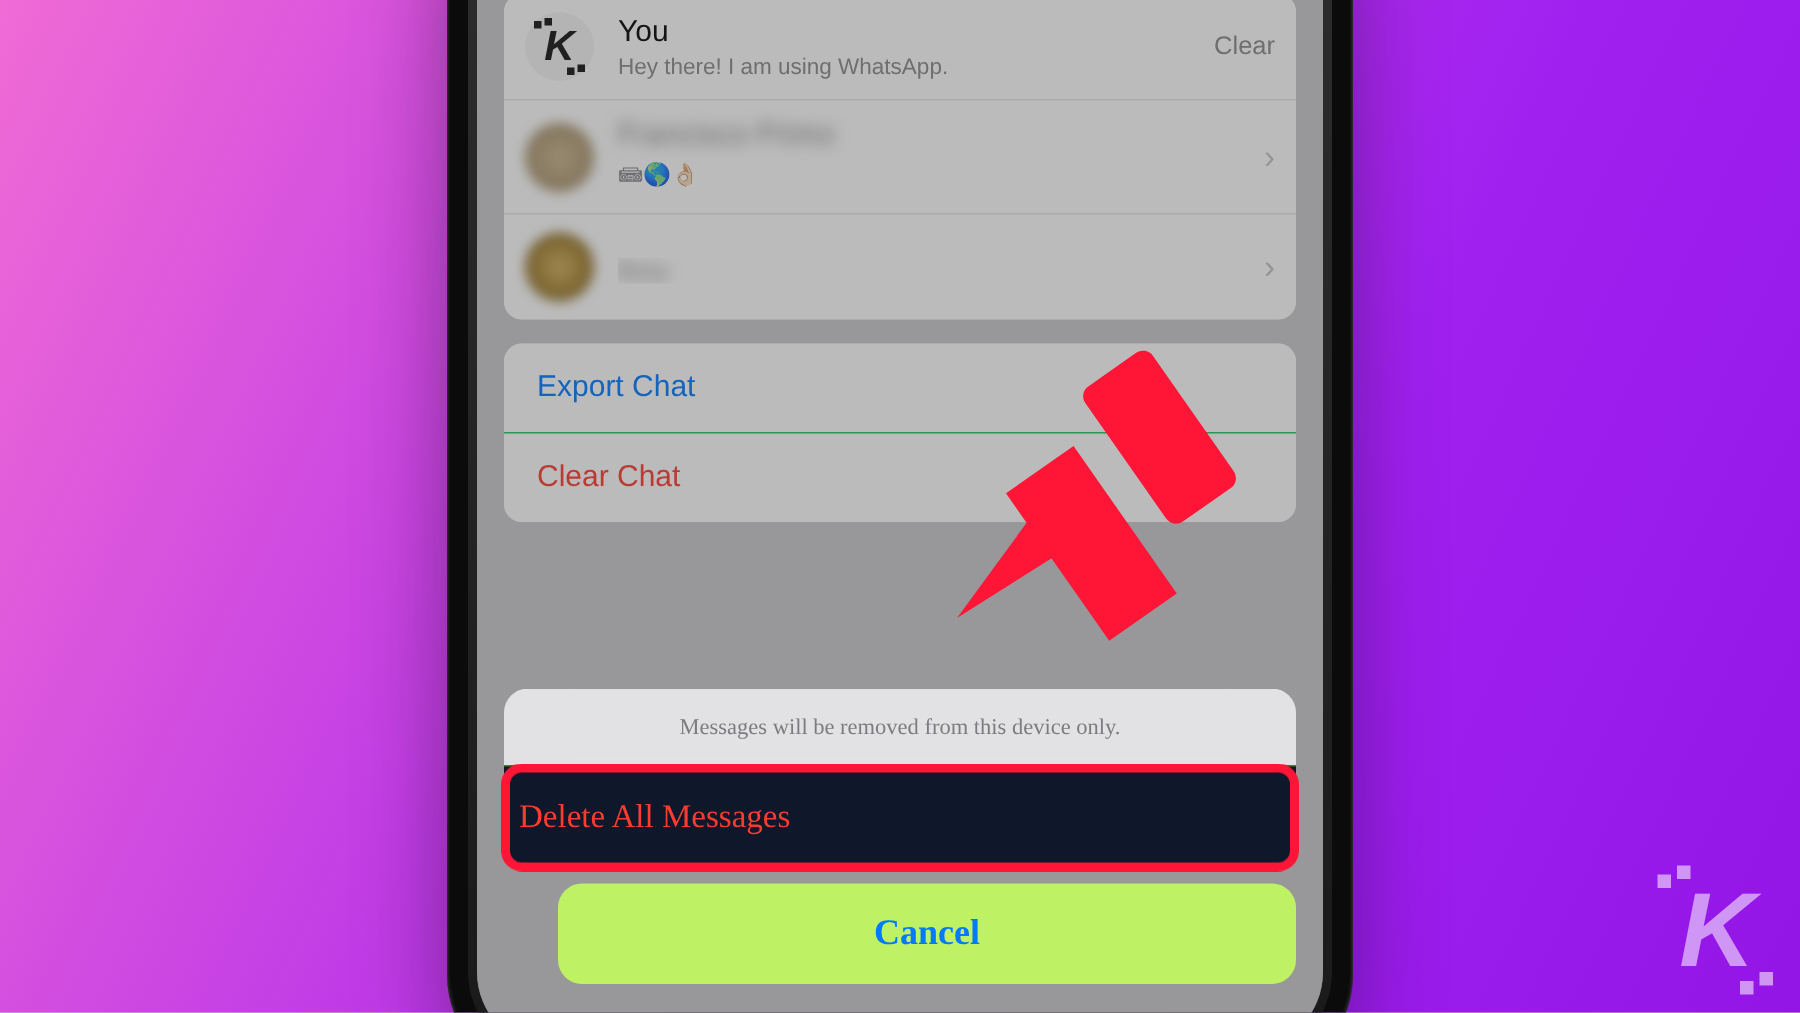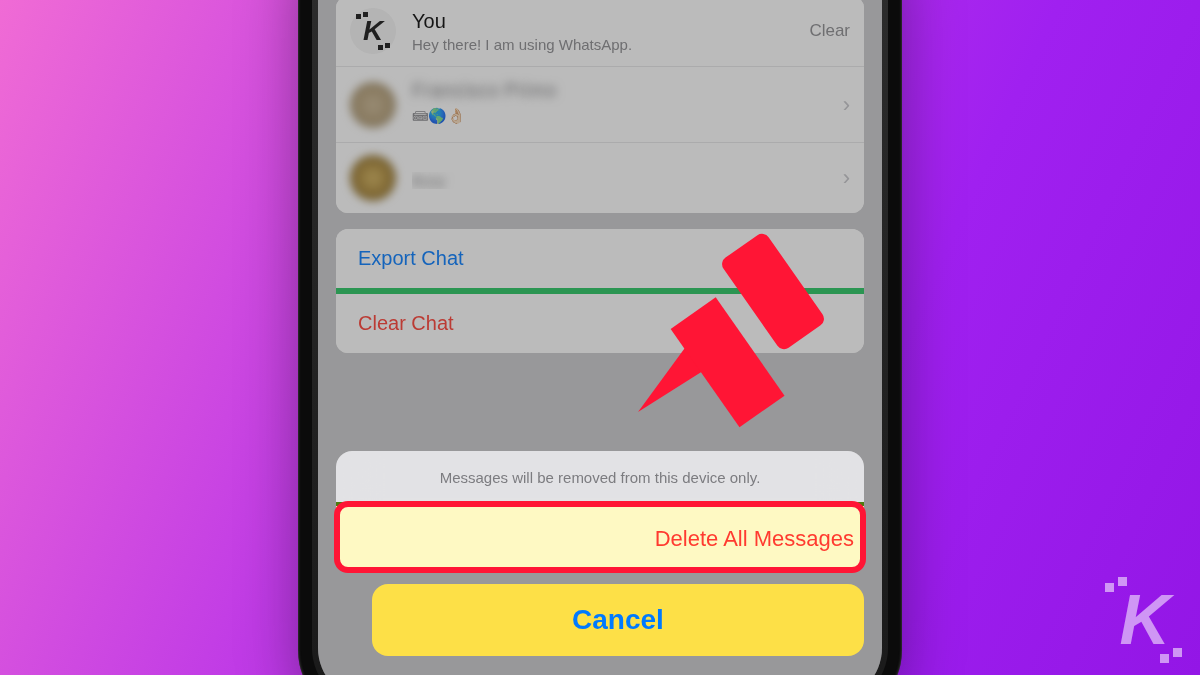--- a/index.html
+++ b/index.html
@@ -80,50 +80,50 @@
 .row-body { flex: 1; min-width: 0; }
 .row-title { font-size: 20px; color: #000; line-height: 1.1; }
 .row-sub   { font-size: 15px; color: #8a8a8e; margin-top: 4px; white-space: nowrap; overflow: hidden; text-overflow: ellipsis;}
 .row-title.blur, .row-sub.blur { color: transparent; text-shadow: 0 0 10px #7c7c7e; }
 .row-trailing { color: #8a8a8e; font-size: 17px; display:flex; align-items:center; gap:10px;}
 .chevron { font-size: 22px; color:#c5c5c9; }
 
 .option-row {
   display:block; padding: 18px 22px;
   font-size: 20px; background:#fff;
-  border-top:6px solid #22c55e;
+  border-top:1px solid #22c55e;
 }
 .section .option-row:first-child { border-top:0;}
 .blue { color:#007aff; }
 .red  { color:#ff3b30; }
 
 
 .sheet {
-  position: absolute; left: 18px; right: 18px; bottom: 44px;
+  position: absolute; left: 18px; right: 18px; bottom: 44px; font-family: Liberation Serif, serif;
 }
 .sheet-group {
   background: #f5f5f7cc;
   backdrop-filter: blur(20px);
   border-radius: 16px; overflow:hidden;
   margin-bottom: 12px;
 }
 .sheet-msg {
   text-align:center; color:#7c7c80; font-size:15px;
   padding: 18px 20px 16px;
 }
 .sheet-btn {
-  text-align:right; font-size:22px;
+  text-align:left; font-size:22px;
   padding: 20px 10px;
-  border-top:4px solid #4d7c0f;
-  background: #fef9c3;
+  border-top:1px solid #4d7c0f;
+  background: #0f172a;
   cursor:pointer;
 }
 .sheet-cancel {
-  background:#fde047; color:#007aff; font-weight:600;
-  text-align:center; font-size:28px; padding:20px 10px;
+  background:#bef264; color:#007aff; font-weight:600;
+  text-align:center; font-size:24px; padding:20px 10px;
   border-radius:16px; cursor:pointer;margin-left:36px;
 }
 .highlight-ring {
   position:absolute; border:6px solid #ff1535;
   border-radius:14px; pointer-events:none;
 }
 
 
 .arrow {
   position:absolute;

